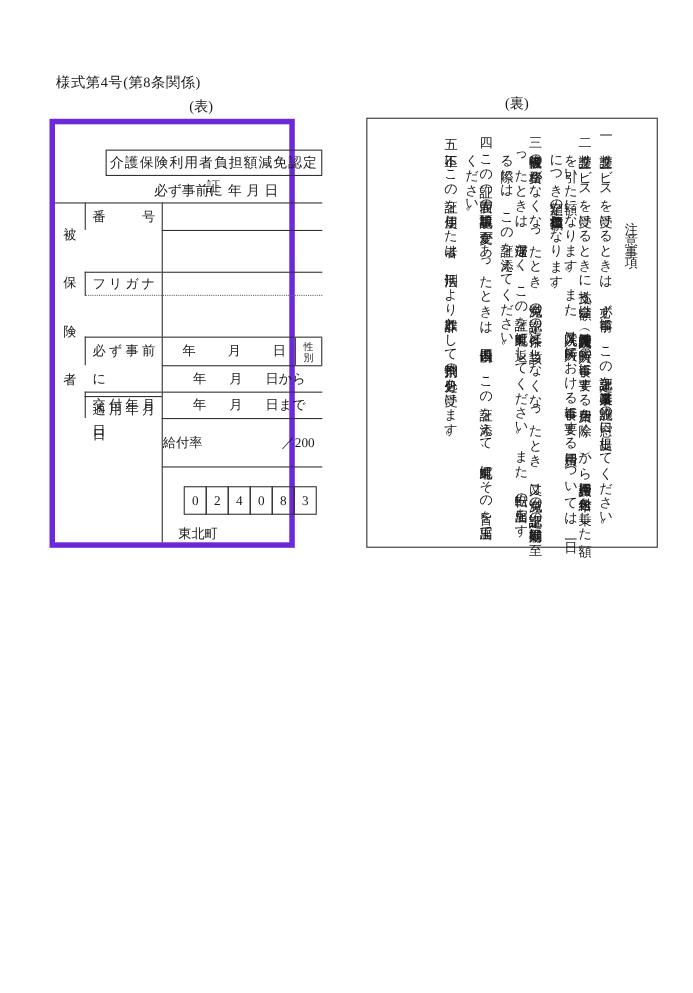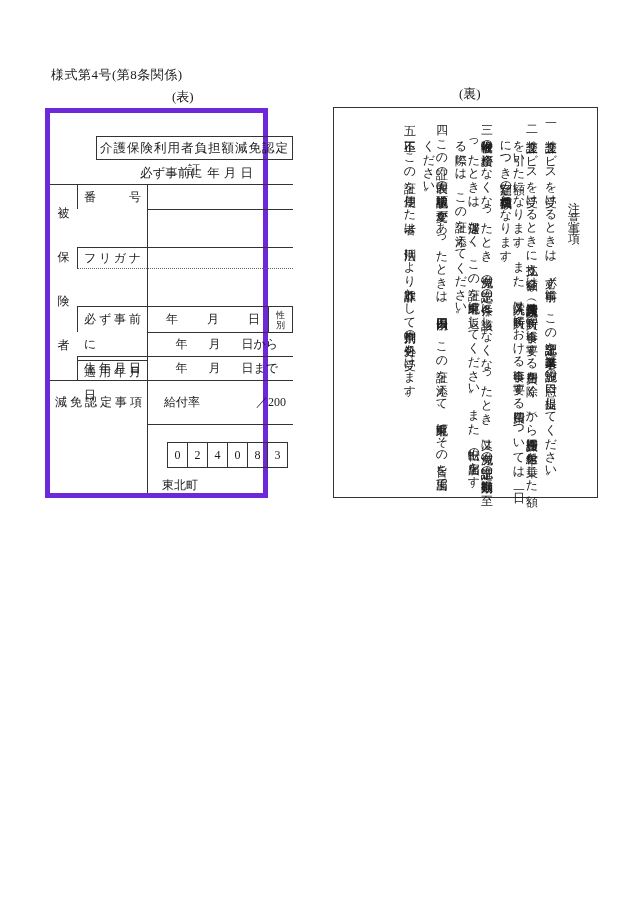--- a/index.html
+++ b/index.html
@@ -32,21 +32,21 @@
   .lh37{line-height:36px;}.lh26{line-height:25px;}.lh24{line-height:23px;}
   .dotted-b{border-bottom:1px dotted #666;}
   .no-bt{border-top:none;}
   .birth-content{display:flex;align-items:stretch;}
   .birth-dates{width:120px;display:flex;justify-content:center;gap:29px;align-items:center;padding-left:10px;box-sizing:border-box;}
   .sex-cell{width:25px;border-left:1px solid #333;border-right:1px solid #333;
     font-size:9px;line-height:10px;text-align:left;padding:3px 7px 0 7px;word-break:break-all;box-sizing:border-box;}
   .dateline{display:flex;justify-content:flex-end;align-items:center;gap:21px;padding-right:15px;}
   .span2{grid-column:1/3;}
   .reduction-lbl{padding:0 5px;text-align:justify;text-align-last:justify;line-height:43px;}
-  .reduction-content{display:flex;justify-content:space-between;align-items:center;padding:0 7px 0 16px;}
+  .reduction-content{display:flex;justify-content:space-between;align-items:center;padding:0 7px 0 0;}
   .insurer-lbl{padding:7px 5px 0 6px;line-height:20px;}
   .insurer-content{position:relative;}
   .digit-row{position:absolute;left:19px;top:17px;display:flex;}
   .digit-cell{width:21px;height:26px;border:1px solid #333;margin-left:-1px;box-sizing:border-box;
     text-align:center;line-height:24px;font-size:12px;}
   .digit-cell:first-child{margin-left:0;}
   .insurer-name{position:absolute;left:14px;top:52px;font-size:12px;}
 
   
   .back-box{left:333px;top:107px;width:265px;height:391px;border:1px solid #333;box-sizing:border-box;}
@@ -106,28 +106,27 @@
       <div style="flex:1;"></div>
     </div>
 
     <div class="bt bl lbl lh24" style="grid-row:6;grid-column:2;margin-top:28px;">適用年月日</div>
     <div class="bt bl dateline" style="grid-row:6;grid-column:3;">
       <span>年</span>
       <span>月</span>
       <span>日から</span>
     </div>
 
-    <div class="bt bl lbl lh24" style="grid-row:7;grid-column:2;">生年月日</div>
+    <div class="bt bl lbl lh24" style="grid-row:7;grid-column:2;">交付年月日</div>
     <div class="bt bl dateline" style="grid-row:7;grid-column:3;">
       <span>年</span>
       <span>月</span>
       <span>日まで</span>
     </div>
 
-    <div class="bt span2 reduction-lbl" style="grid-row:8;">減免認定事項</div>
     <div class="bt bl reduction-content" style="grid-row:8;grid-column:3;">
       <span>給付率</span>
       <span>／200</span>
     </div>
 
     <div class="bt bl insurer-content" style="grid-row:9;grid-column:3;">
       <div class="digit-row">
         <div class="digit-cell">0</div>
         <div class="digit-cell">2</div>
         <div class="digit-cell">4</div>

